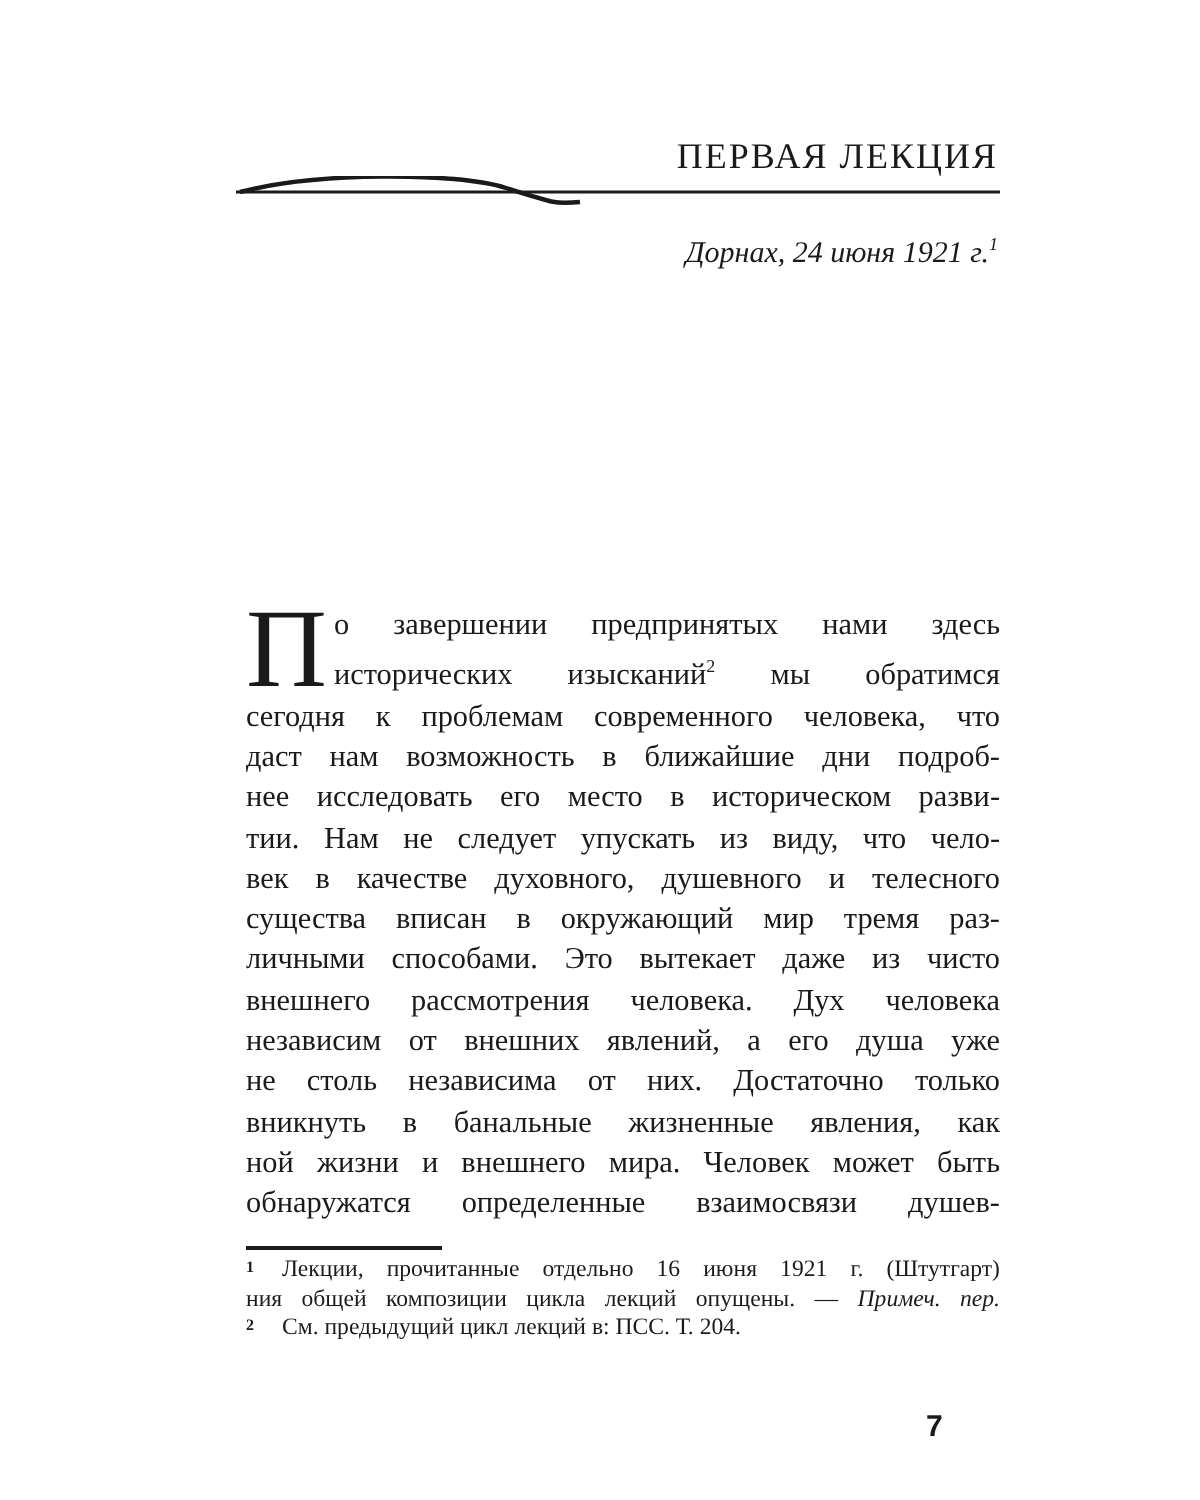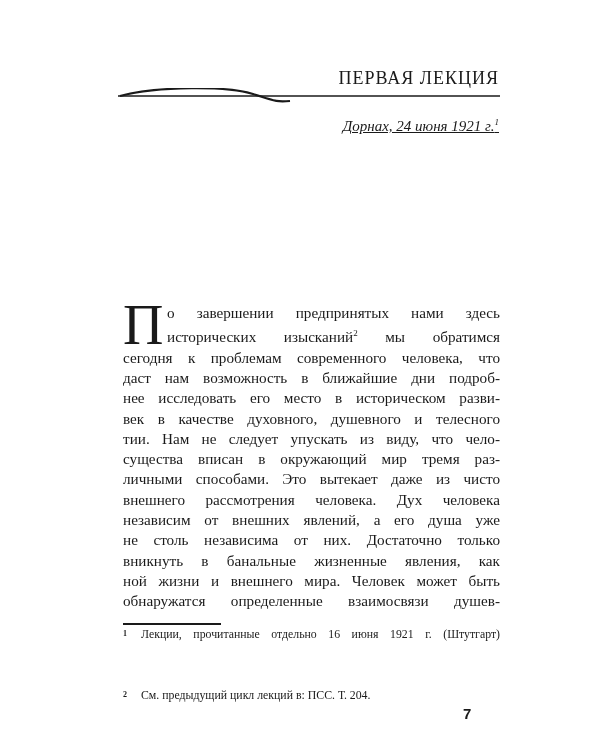--- a/index.html
+++ b/index.html
@@ -4,36 +4,36 @@
 <style>
   html, body { margin: 0; padding: 0; background: #ffffff; }
   body { width: 600px; height: 750px; position: relative; overflow: hidden;
          font-family: "Liberation Serif", "DejaVu Serif", serif; color: #1a1a1a; }
   .page { position: absolute; left: 0; top: 0; width: 600px; height: 750px; }
 
   .chapter-title { position: absolute; right: 101px; top: 68px;
                    font-size: 18px; letter-spacing: 1px; font-weight: normal; white-space: nowrap; }
   .swash { position: absolute; left: 118px; top: 88px; width: 382px; height: 30px; }
   .subtitle { position: absolute; right: 101px; top: 117px; font-size: 15px;
-              font-style: italic; white-space: nowrap; text-decoration: underline; }
+              font-style: italic; white-space: nowrap; }
   .subtitle sup { font-size: 9px; }
 
   .body-text { position: absolute; left: 123px; top: 303px; width: 377px;
                font-size: 15.2px; line-height: 20.3px; text-align: justify; }
   .body-text .line { display: block; text-align: justify; text-align-last: justify; white-space: nowrap; }
   .body-text .line.indent { padding-left: 44px; }
   .dropcap { position: absolute; left: 0; top: 0; font-size: 56px; line-height: 44px;
              font-weight: normal; }
   .body-text sup { font-size: 9px; }
 
   .fn-rule { position: absolute; left: 123px; top: 623px; width: 98px; height: 2px; background: #1a1a1a; }
   .footnotes { position: absolute; left: 123px; top: 627px; width: 377px;
                font-size: 11.8px; line-height: 14.6px; }
   .fn-line { display: block; white-space: nowrap; text-align: justify; text-align-last: justify; }
-  .fn-line.last { text-align-last: left; margin-top: 46px; }
+  .fn-line.last { text-align-last: left; }
   .fn-num { display: inline-block; width: 18px; font-size: 8px; vertical-align: top; font-weight: bold; }
   .fn-line em { font-style: italic; }
 
   .page-number { position: absolute; left: 463px; top: 705px; font-family: "Liberation Sans", "DejaVu Sans", sans-serif;
                  font-weight: bold; font-size: 15px; }
 </style>
 </head>
 <body>
 
 <div class="page">
@@ -49,33 +49,34 @@
     <span>Дорнах, 24 июня 1921 г.</span><sup>1</sup>
   </div>
 
   <div class="body-text">
     <span class="dropcap">П</span>
     <span class="line indent">о завершении предпринятых нами здесь</span>
     <span class="line indent"><span>исторических изысканий</span><sup>2</sup> <span>мы обратимся</span></span>
     <span class="line">сегодня к проблемам современного человека, что</span>
     <span class="line">даст нам возможность в ближайшие дни подроб-</span>
     <span class="line">нее исследовать его место в историческом разви-</span>
+    <span class="line">тии. Нам не следует упускать из виду, что чело-</span>
     <span class="line">век в качестве духовного, душевного и телесного</span>
-    <span class="line">тии. Нам не следует упускать из виду, что чело-</span>
     <span class="line">существа вписан в окружающий мир тремя раз-</span>
     <span class="line">личными способами. Это вытекает даже из чисто</span>
     <span class="line">внешнего рассмотрения человека. Дух человека</span>
     <span class="line">независим от внешних явлений, а его душа уже</span>
     <span class="line">не столь независима от них. Достаточно только</span>
     <span class="line">вникнуть в банальные жизненные явления, как</span>
     <span class="line">ной жизни и внешнего мира. Человек может быть</span>
     <span class="line">обнаружатся определенные взаимосвязи душев-</span>
   </div>
 
   <div class="fn-rule"></div>
 
   <div class="footnotes">
     <span class="fn-line"><span class="fn-num">1</span><span>Лекции, прочитанные отдельно 16 июня 1921 г. (Штутгарт)</span></span>
+    <span class="fn-line"><span>ния общей композиции цикла лекций опущены. — </span><em>Примеч. пер.</em></span>
     <span class="fn-line last"><span class="fn-num">2</span><span>См. предыдущий цикл лекций в: ПСС. Т. 204.</span></span>
   </div>
 
   <div class="page-number">7</div>
 </div>
 
 </body></html>

